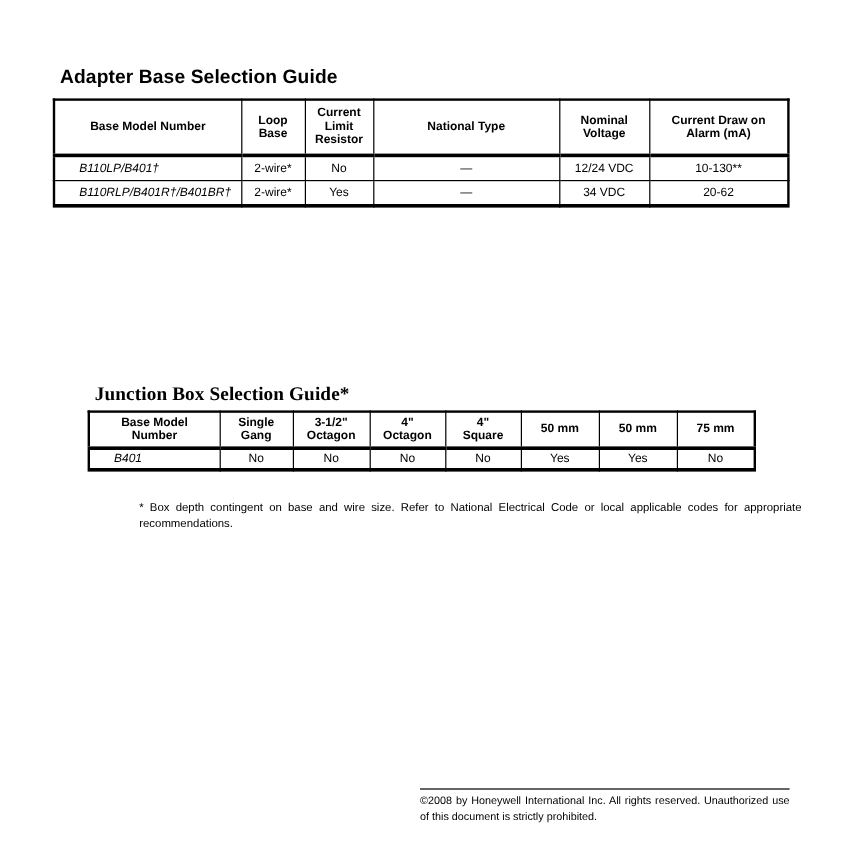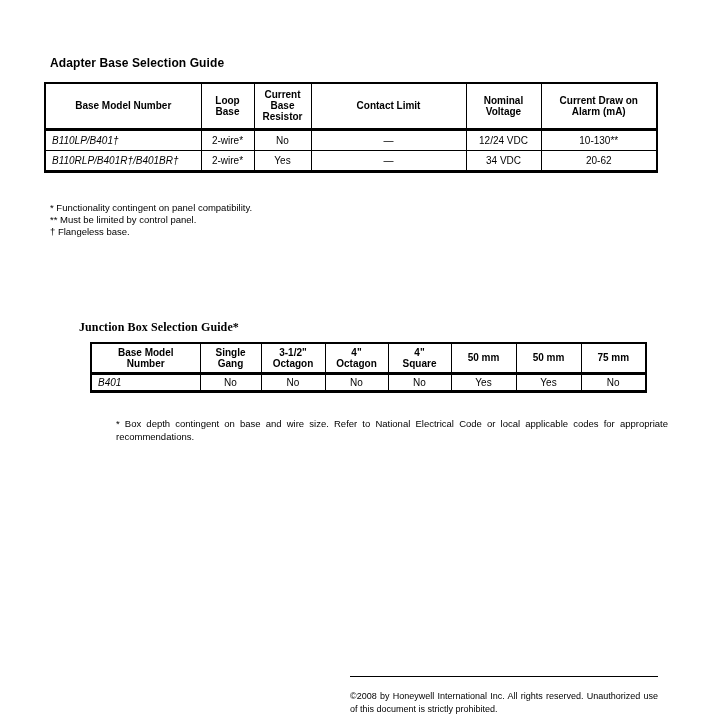--- a/index.html
+++ b/index.html
@@ -8,21 +8,21 @@
     width: 704px;
     height: 714px;
     background: #ffffff;
     color: #000000;
     font-family: "Liberation Sans", sans-serif;
     overflow: hidden;
   }
   .title {
     position: absolute;
     margin: 0;
-    font-size: 12px;
+    font-size: 16px;
     font-weight: bold;
     letter-spacing: 0.1px;
     white-space: nowrap;
     text-align: center;
   }
   .title-adapter { left: 50px; top: 56px; }
   .title-junction { left: 79px; top: 320px; font-family: Liberation Serif, serif; }
 
   table.guide {
     position: absolute;
@@ -42,49 +42,49 @@
   table.guide { border: 2px solid #000000; border-bottom-width: 3px; }
   table.guide thead th {
     border-bottom-width: 3px;
     font-weight: bold;
     white-space: pre-line;
     line-height: 11px;
     padding: 2px 2px;
   }
   table.guide td.model-cell {
     text-align: left;
-    padding-left: 6px;
+    padding-left: 20px;
     font-style: italic;
   }
   .tbl-adapter { left: 44px; top: 82px; width: 612px; }
   .tbl-adapter thead tr { height: 46px; }
   .tbl-adapter tbody tr { height: 21px; }
-  .tbl-junction { left: 90px; top: 342px; width: 555px; }
+  .tbl-junction { left: 73px; top: 342px; width: 555px; }
   .tbl-junction thead tr { height: 30px; }
   .tbl-junction tbody tr { height: 18px; }
 
   .footnotes {
     position: absolute;
     left: 50px; top: 202px;
     font-size: 9.5px;
     line-height: 12px;
   }
   .footnote-junction {
     position: absolute;
     left: 76px; top: 417px; width: 552px;
     font-size: 9.5px;
     line-height: 13px;
     text-align: justify;
     margin-left: 40px;
   }
   .footer {
     position: absolute;
-    left: 350px; top: 676px; width: 308px;
+    left: 350px; top: 657px; width: 308px;
     border-top: 1.5px solid #000000;
-    padding-top: 13px;
+    padding-top: 3px;
     font-size: 9px;
     line-height: 12.5px;
     text-align: justify;
   }
 </style>
 </head>
 <body>
 
 <div class="page">
 
@@ -98,23 +98,23 @@
       <col style="width:155px">
         <col style="width:75px">
         <col style="width:116px">
     </colgroup>
     <thead>
       <tr>
         <th>Base Model Number</th>
         <th>Loop
 Base</th>
         <th>Current
-Base
+Limit
 Resistor</th>
-        <th>Contact Limit</th>
+        <th>National Type</th>
         <th>Nominal
 Voltage</th>
         <th>Current Draw on
 Alarm (mA)</th>
       </tr>
     </thead>
     <tbody>
       <tr>
         <td class="model-cell">B110LP/B401†</td>
         <td>2-wire*</td>
@@ -127,25 +127,20 @@
         <td class="model-cell">B110RLP/B401R†/B401BR†</td>
         <td>2-wire*</td>
         <td>Yes</td>
         <td>—</td>
         <td>34 VDC</td>
         <td>20-62</td>
       </tr>
     </tbody>
   </table>
 
-  <div class="footnotes">
-    <div>* Functionality contingent on panel compatibility.</div>
-    <div>** Must be limited by control panel.</div>
-    <div>† Flangeless base.</div>
-  </div>
 
   <h2 class="title title-junction">Junction Box Selection Guide*</h2>
 
   <table class="guide tbl-junction">
     <colgroup>
       <col style="width:109px">
         <col style="width:61px">
         <col style="width:64px">
         <col style="width:63px">
       <col style="width:63px">

